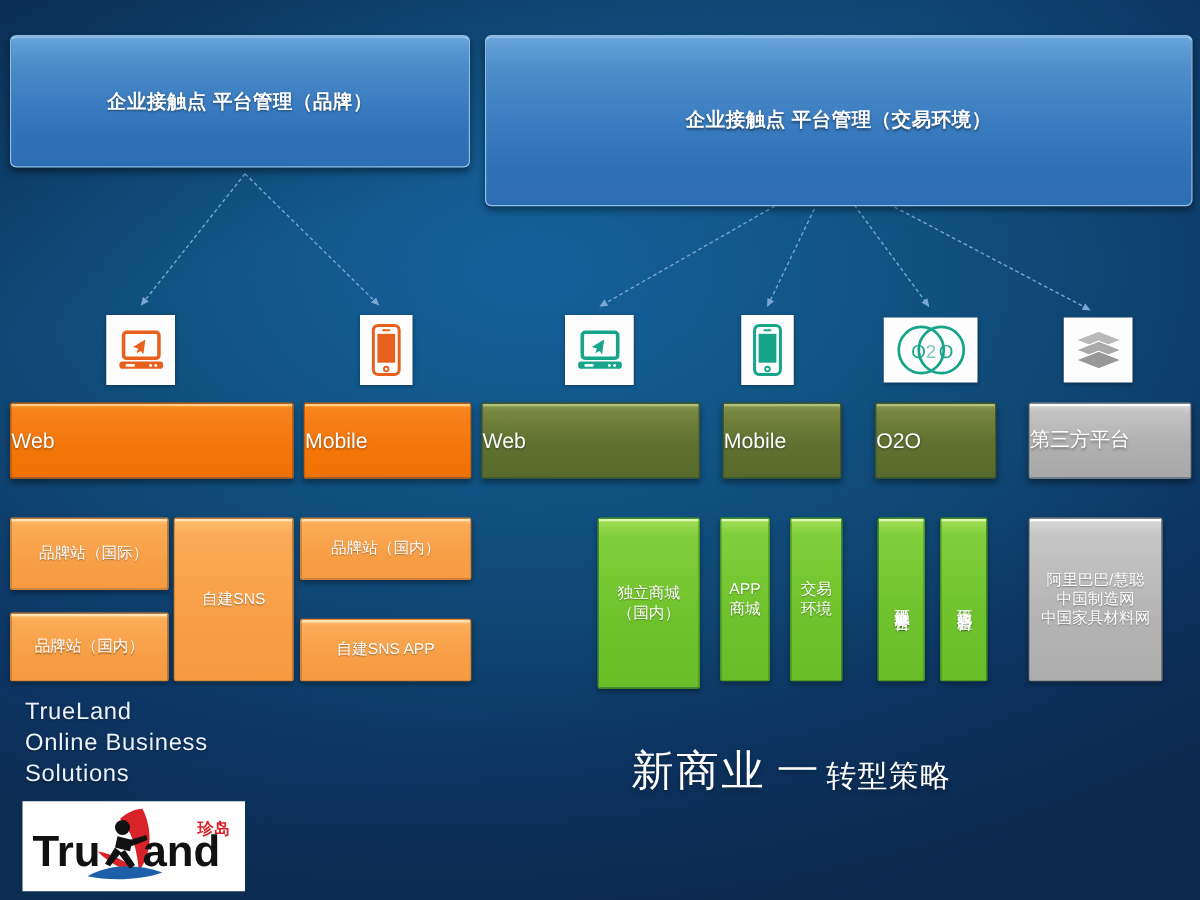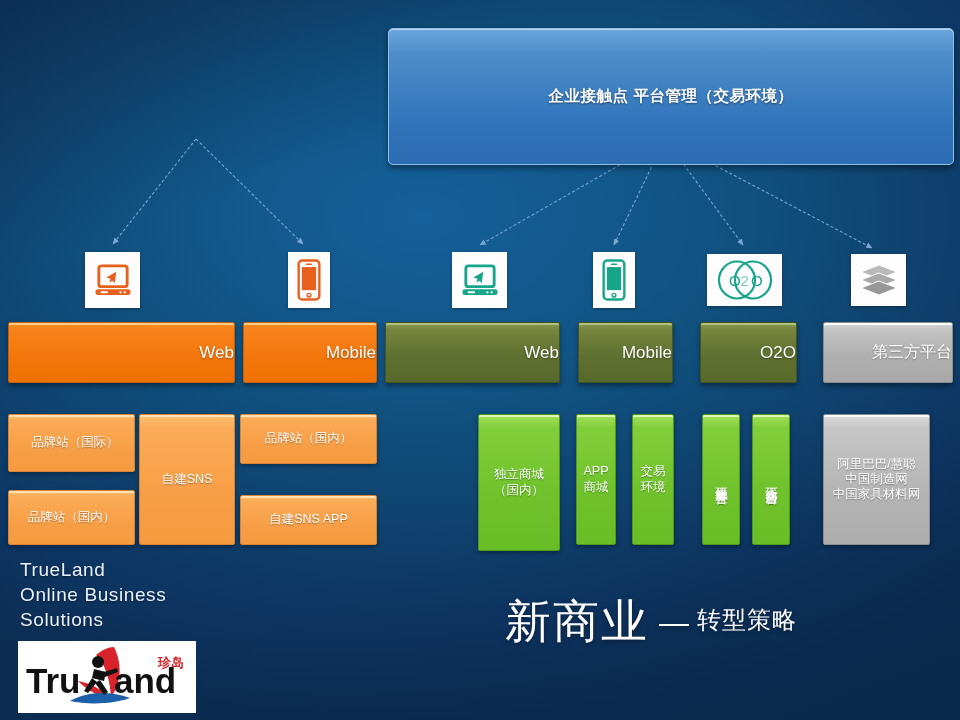--- a/index.html
+++ b/index.html
@@ -42,21 +42,21 @@
   
   .icon-tile{
     position:absolute;background:#fdfdfd;
     display:flex;align-items:center;justify-content:center;
     box-shadow:0 1px 3px rgba(0,0,0,.35);
   }
 
   
   .bar{
     position:absolute;box-sizing:border-box;
-    display:flex;align-items:center;justify-content:flex-end;
+    display:flex;align-items:center;justify-content:flex-start;
     border-radius:2px;
   }
   .bar .lbl{font-size:17px;color:#fff;text-shadow:0 1px 2px rgba(0,0,0,.4);}
   .bar.orange{
     background:linear-gradient(to bottom,#f59124 0%,#f8821b 10%,#f4770d 55%,#ef7100 100%);
     border:1px solid #c85f07;
     box-shadow:0 3px 5px rgba(0,0,0,.4), inset 0 2px 0 rgba(255,215,150,.85);
   }
   .bar.olive{
     background:linear-gradient(to bottom,#8a9a53 0%,#76853e 12%,#5f7030 55%,#586a2b 100%);
@@ -103,29 +103,29 @@
   }
   #brandline div{white-space:nowrap;}
   #logo-box{
     position:absolute;left:18px;top:641px;width:178px;height:72px;
     background:#ffffff;overflow:hidden;
   }
   #tagline{
     position:absolute;left:505px;top:598px;display:flex;align-items:flex-end;gap:0px;
   }
   #tagline .big{
-    color:#ffffff;font-size:46px;line-height:1;letter-spacing:2px;
+    color:#ffffff;font-size:34px;line-height:1;letter-spacing:2px;
     text-shadow:0 2px 4px rgba(0,0,0,.35);
   }
   #tagline .dash{
     color:#ffffff;font-size:30px;line-height:1;margin:0 8px 6px 10px;
     text-shadow:0 2px 4px rgba(0,0,0,.35);
   }
   #tagline .small{
-    color:#ffffff;font-size:24px;line-height:1;letter-spacing:1px;margin-bottom:12px;
+    color:#ffffff;font-size:24px;line-height:1;letter-spacing:1px;margin-bottom:0;
     text-shadow:0 2px 4px rgba(0,0,0,.35);
   }
 </style>
 </head>
 <body>
 
 <div id="stage">
   <div class="bgdark"></div>
 
   <svg id="arrows" viewBox="0 0 960 720">
@@ -137,20 +137,23 @@
     <g stroke="#7ba6d2" stroke-width="1.1" stroke-dasharray="3,2.2" fill="none" marker-end="url(#ah)">
       <path d="M196,139 L113,244"></path>
       <path d="M196,139 L303,244"></path>
       <path d="M665,139 L480,245"></path>
       <path d="M665,139 L614,245"></path>
       <path d="M665,139 L743,245"></path>
       <path d="M665,139 L872,248"></path>
     </g>
   </svg>
 
+  <div class="hdr" id="hdr-brand">
+    <span class="lbl">企业接触点 平台管理（品牌）</span>
+  </div>
   <div class="hdr" id="hdr-trade">
     <span class="lbl">企业接触点 平台管理（交易环境）</span>
   </div>
 
   <div class="icon-tile" style="left:85px;top:252px;width:55px;height:56px;">
     <svg width="40" height="40" viewBox="0 0 48 48">
       <rect x="7" y="7" width="34" height="25" rx="3" fill="none" stroke="#e8601d" stroke-width="3.4"></rect>
       <rect x="3" y="35" width="42" height="7" rx="3" fill="#e8601d"></rect>
       <rect x="9" y="37.5" width="9" height="2.5" rx="1.2" fill="#fff"></rect>
       <circle cx="33" cy="38.8" r="1.4" fill="#fff"></circle>

